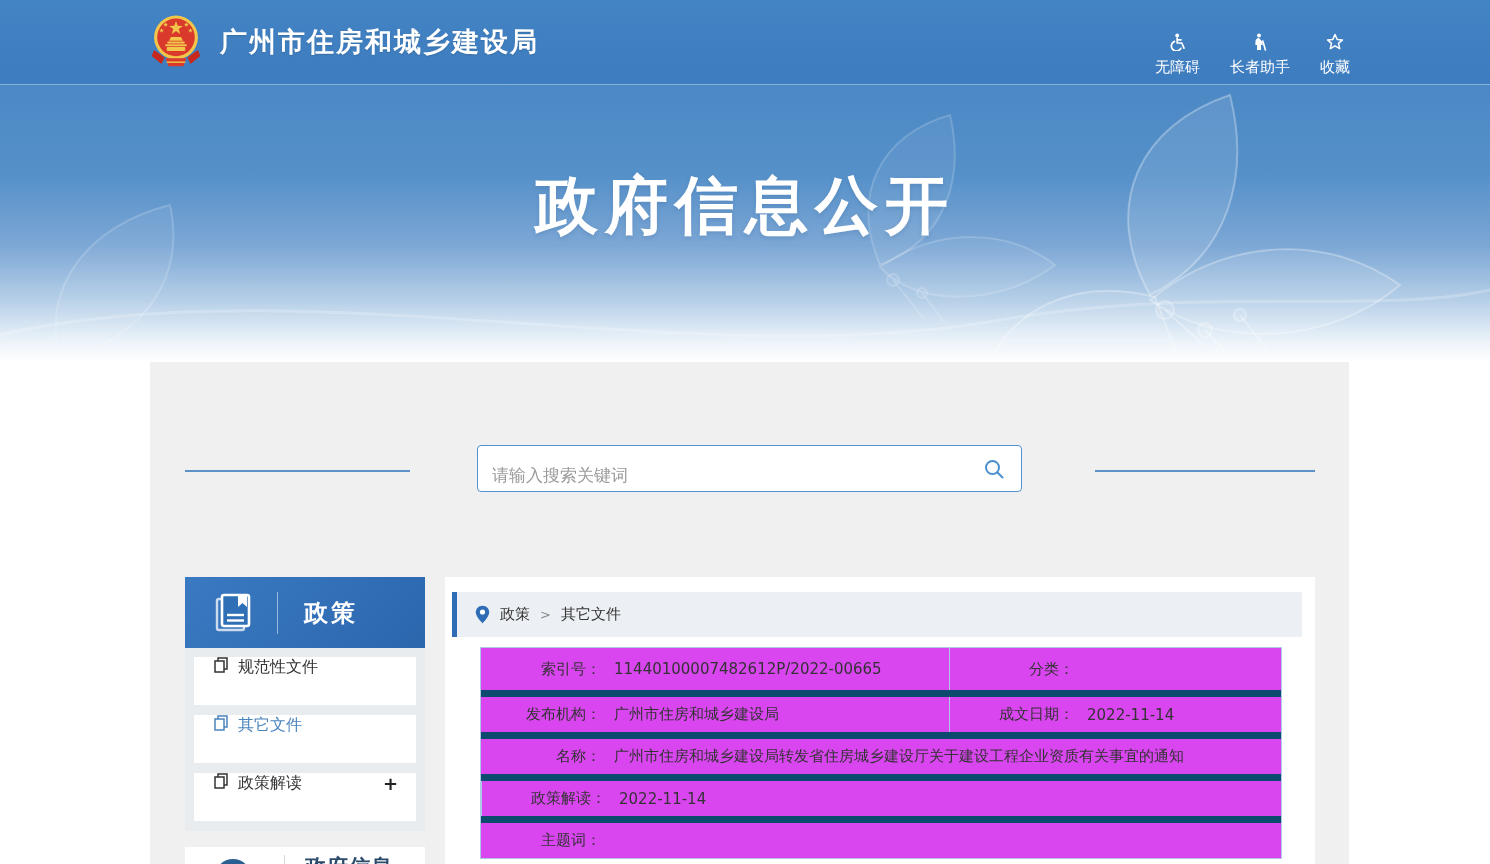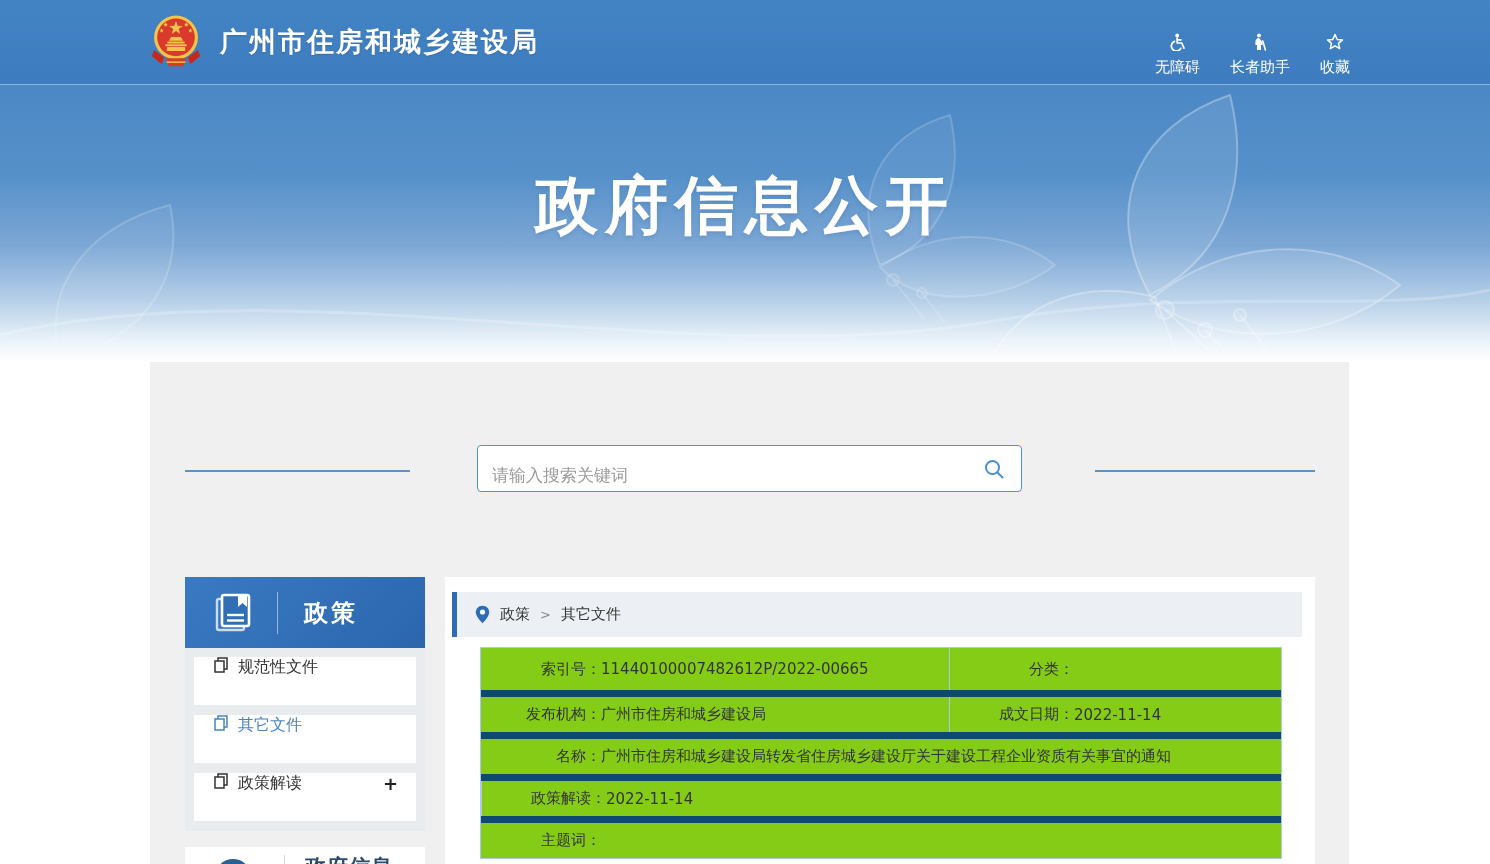--- a/index.html
+++ b/index.html
@@ -99,32 +99,32 @@
     position:absolute;left:7px;top:15px;width:850px;height:45px;background:#ecf0f4;
     border-left:5px solid #2e6db5;box-sizing:border-box;
     display:flex;align-items:center;font-size:15px;color:#333;
   }
   .breadcrumb .pin{margin:0 10px 0 18px;display:flex;}
   .breadcrumb .crumb{cursor:pointer;}
   .breadcrumb .sep{color:#888;margin:0 10px;font-size:13px;}
 
   .detail-table{
     position:absolute;left:35px;top:70px;width:802px;
-    border:1px solid #adc9e5;box-sizing:border-box;background:#84cc16;
+    border:1px solid #adc9e5;box-sizing:border-box;background:#d946ef;
   }
   .t-row{display:flex;height:42px;border-top:7px solid #0c4a6e;box-sizing:border-box;}
   .t-row:first-child{border-top:0;}
   .t-cell{display:flex;align-items:center;box-sizing:border-box;overflow:hidden;}
   .t-cell.left{width:468px;}
   .t-cell.right{flex:1;border-left:1px solid #adc9e5;}
   .t-cell.full{width:100%;}
   .t-label{display:inline-block;text-align:right;color:#333;font-size:15px;flex:0 0 auto;}
   .t-cell.left .t-label,.t-cell.full .t-label{width:120px;}
   .t-cell.right .t-label{width:124px;}
-  .t-value{color:#333;font-size:15px;white-space:nowrap;}
+  .t-value{color:#333;font-size:15px;margin-left:13px;white-space:nowrap;}
 </style>
 </head>
 <body>
 
 <div class="page">
 
   <header class="site-header">
     <div class="brand">
       <svg class="emblem" viewBox="0 0 48 52">
         <circle cx="24" cy="22" r="19" fill="#f3c64b"></circle>

